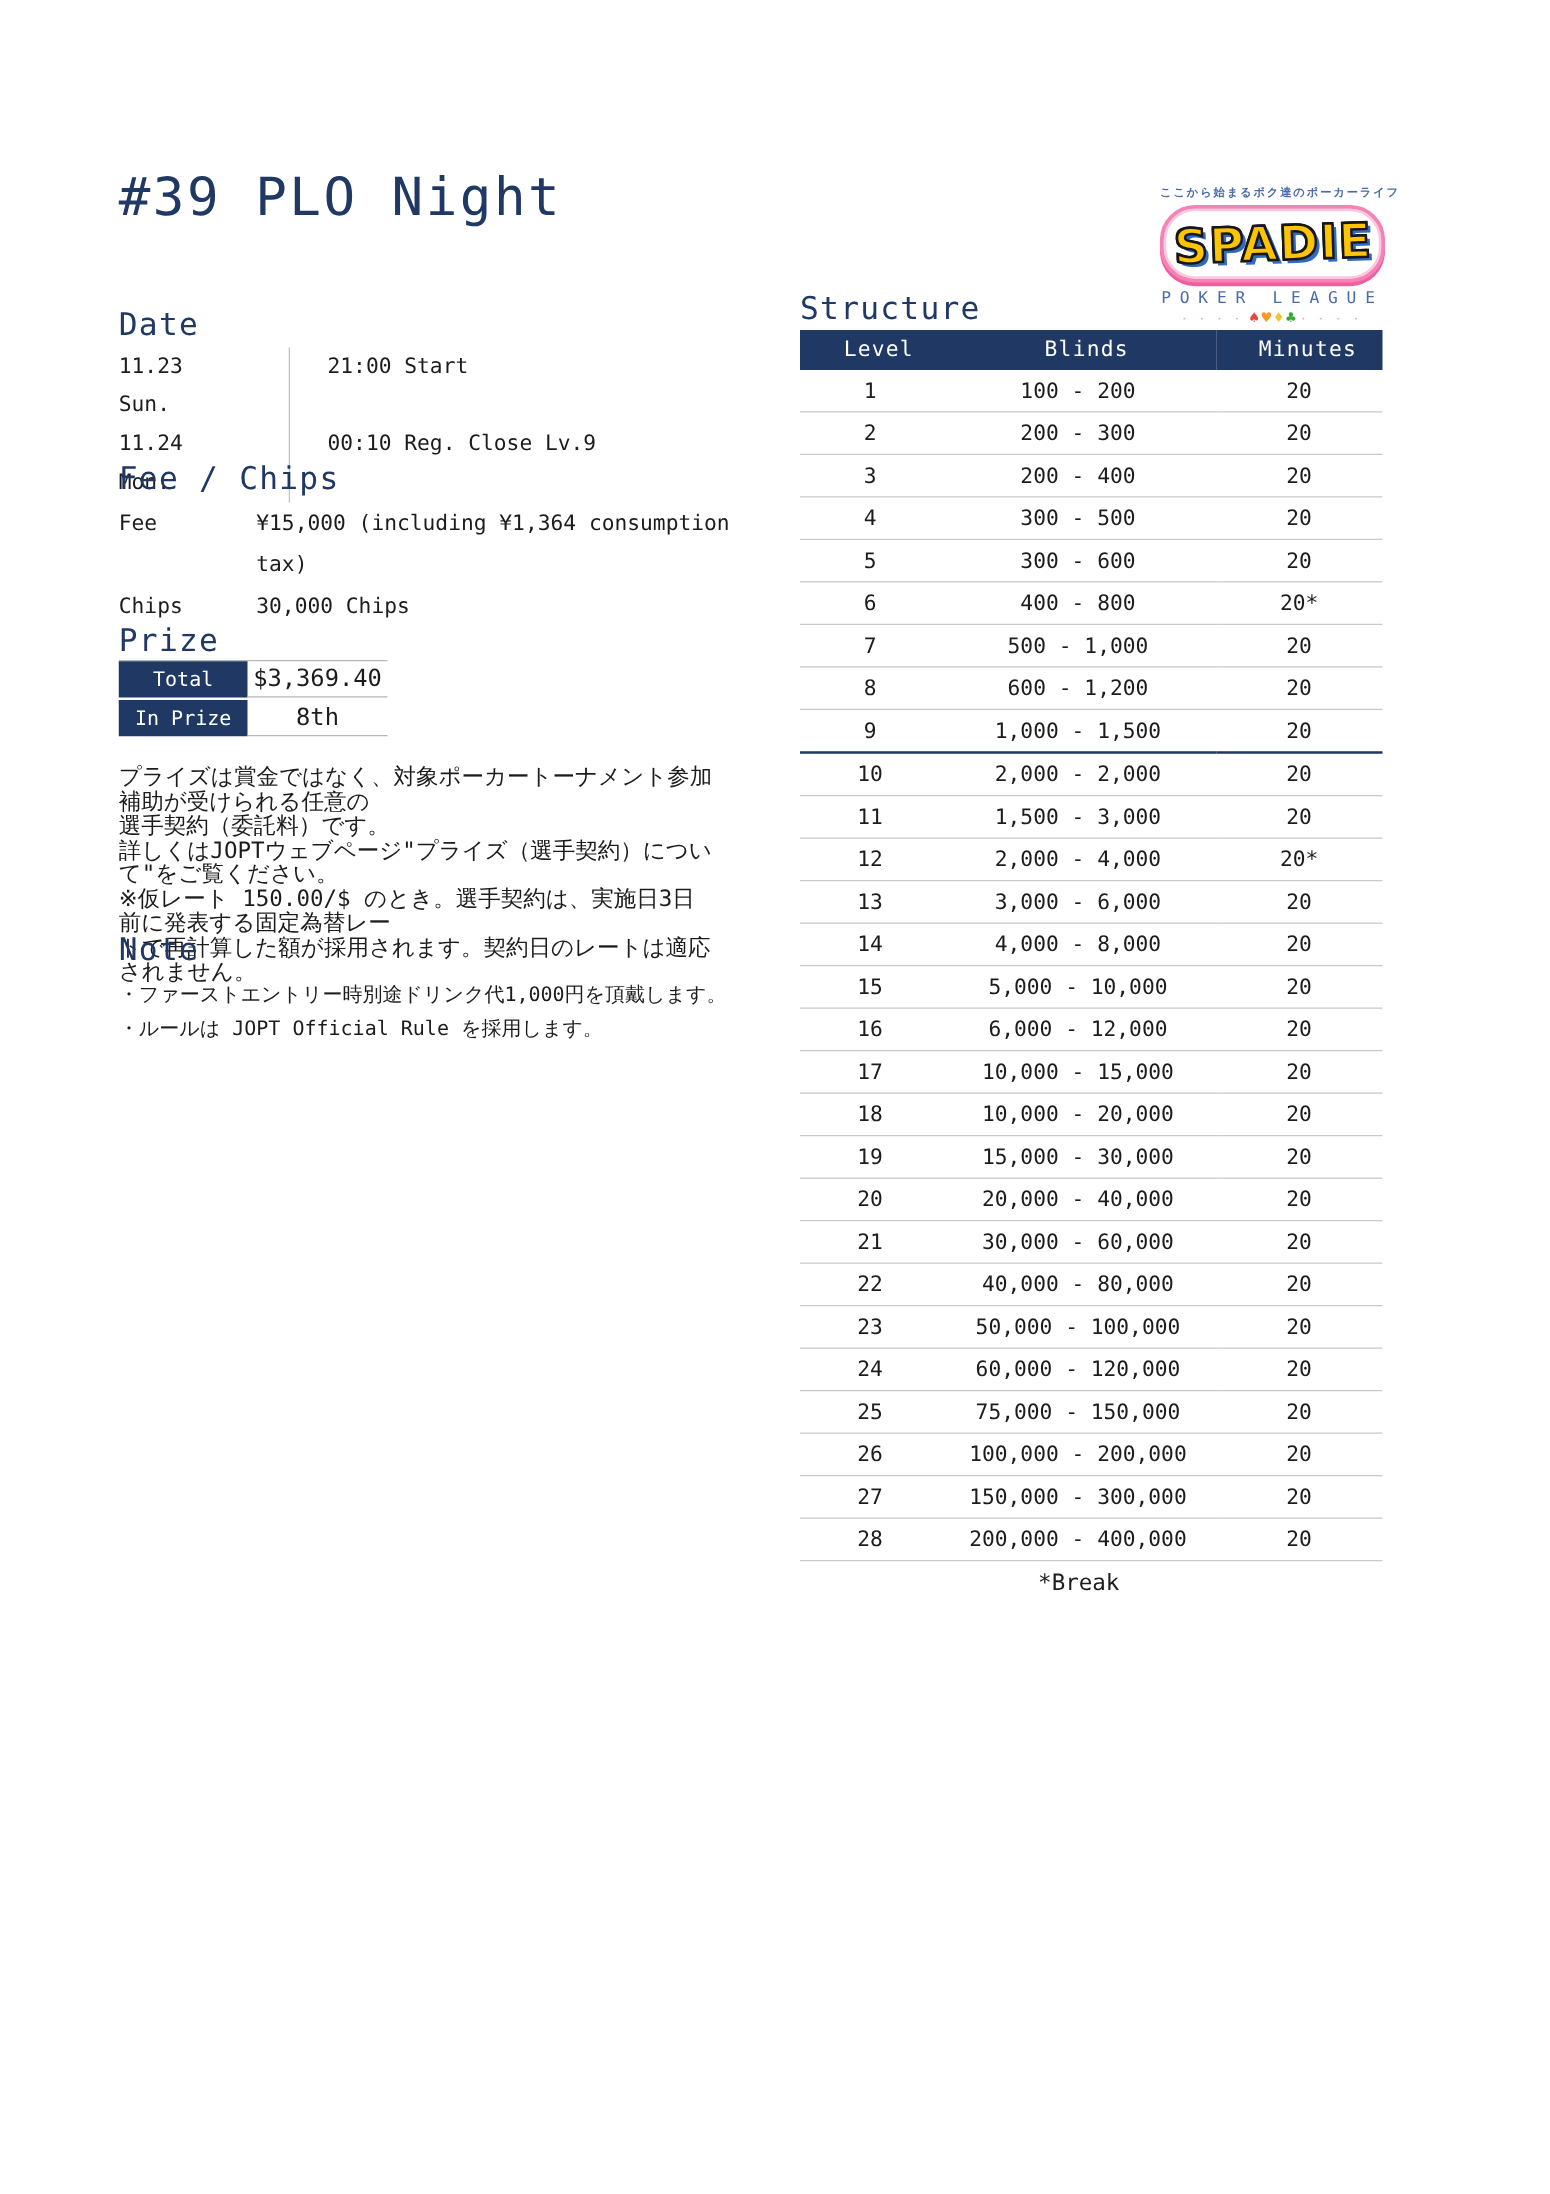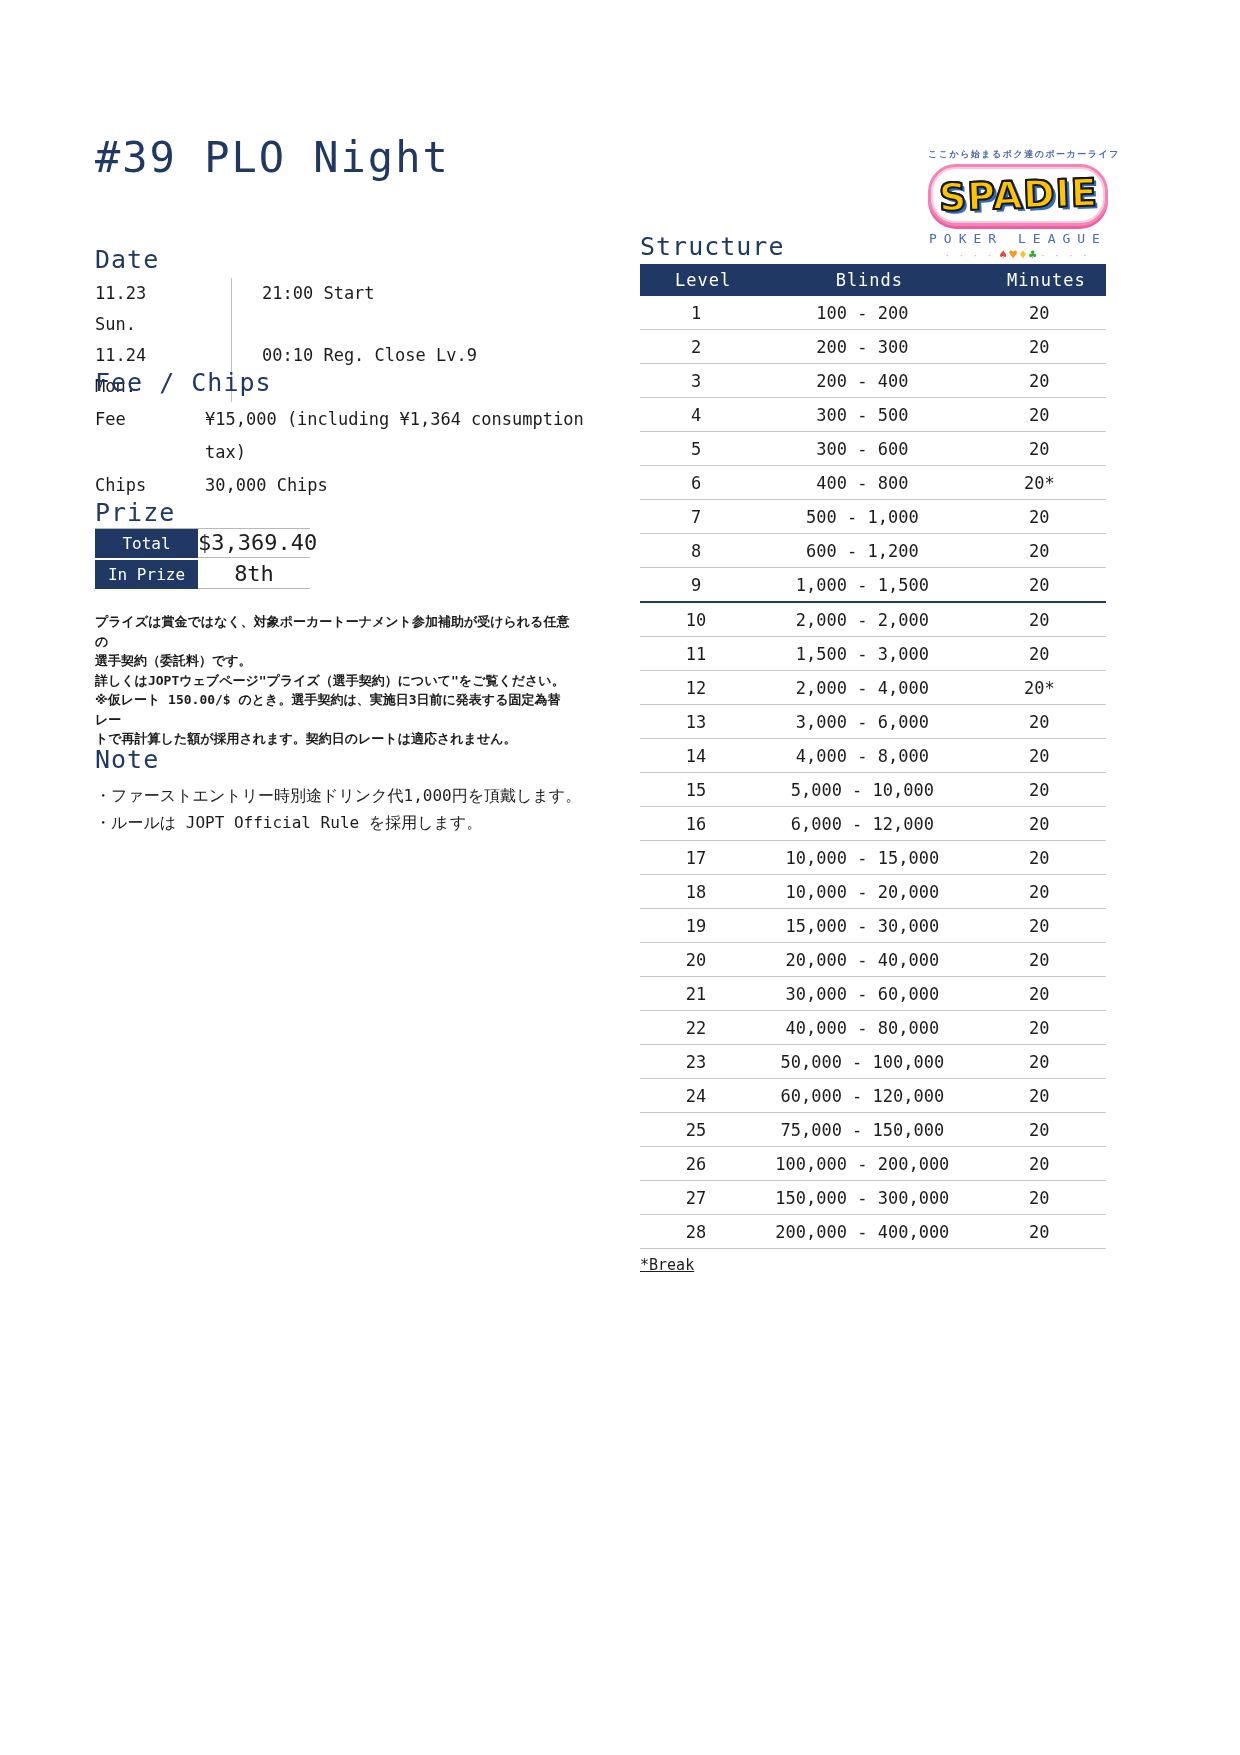--- a/index.html
+++ b/index.html
@@ -50,41 +50,41 @@
   .fee-label { width:110px; flex:0 0 110px; }
 
   .sec-prize { position:absolute; left:95px; top:498px; width:480px; }
   .prize-table { margin-top:1px; border-top:1px solid #b8b8b8; width:215px; }
   .prize-row { display:flex; margin-bottom:2px;justify-content:space-between; }
   .prize-label {
     width:103px; flex:0 0 103px; background:#1f3864; color:#ffffff;
     text-align:center; font-size:16px; line-height:29px;
   }
   .prize-value {
-    width:112px; flex:0 0 112px; text-align:center; font-size:22px; line-height:28px;
+    width:112px; flex:0 0 112px; text-align:center; font-size:19px; line-height:28px;
     border-bottom:1px solid #b8b8b8;
   }
-  .prize-disclaimer { position:absolute; left:95px; top:612px; width:475px; font-size:13px; line-height:19.5px; color:#1c1c1c;font-weight:bold; }
+  .prize-disclaimer { position:absolute; left:95px; top:612px; width:475px; font-size:18px; line-height:19.5px; color:#1c1c1c; }
 
   .sec-note { position:absolute; left:95px; top:745px; width:490px; }
   .note-list { margin-top:8px; font-size:16px; line-height:27px; }
 
   
   .sec-structure { position:absolute; left:640px; top:232px; width:466px; }
   .structure-table { width:466px; border-collapse:collapse; margin-top:3px; font-size:17px; }
   .structure-table th {
     background:#1f3864; color:#ffffff; font-weight:normal; height:30px;
     font-size:17px; letter-spacing:1px;padding-left:15px;
   }
   .structure-table td { height:31px; text-align:center; border-bottom:1px solid #c9c9c9; }
   .structure-table tr.reg-close td { border-bottom:2px solid #1f3864; }
   .col-level { width:105px; }
   .col-blinds { width:235px; }
   .col-minutes { width:126px; }
-  .structure-footnote { margin-top:7px; text-align:left; padding-right:20px; font-size:15px;text-decoration:underline; }
+  .structure-footnote { margin-top:7px; text-align:center; padding-right:20px; font-size:18px; }
 </style>
 </head>
 <body>
 
 <div class="page">
 
   <h1 class="page-title">#39 PLO Night</h1>
 
   <div class="logo">
     <div class="logo-tagline">ここから始まるボク達のポーカーライフ</div>

